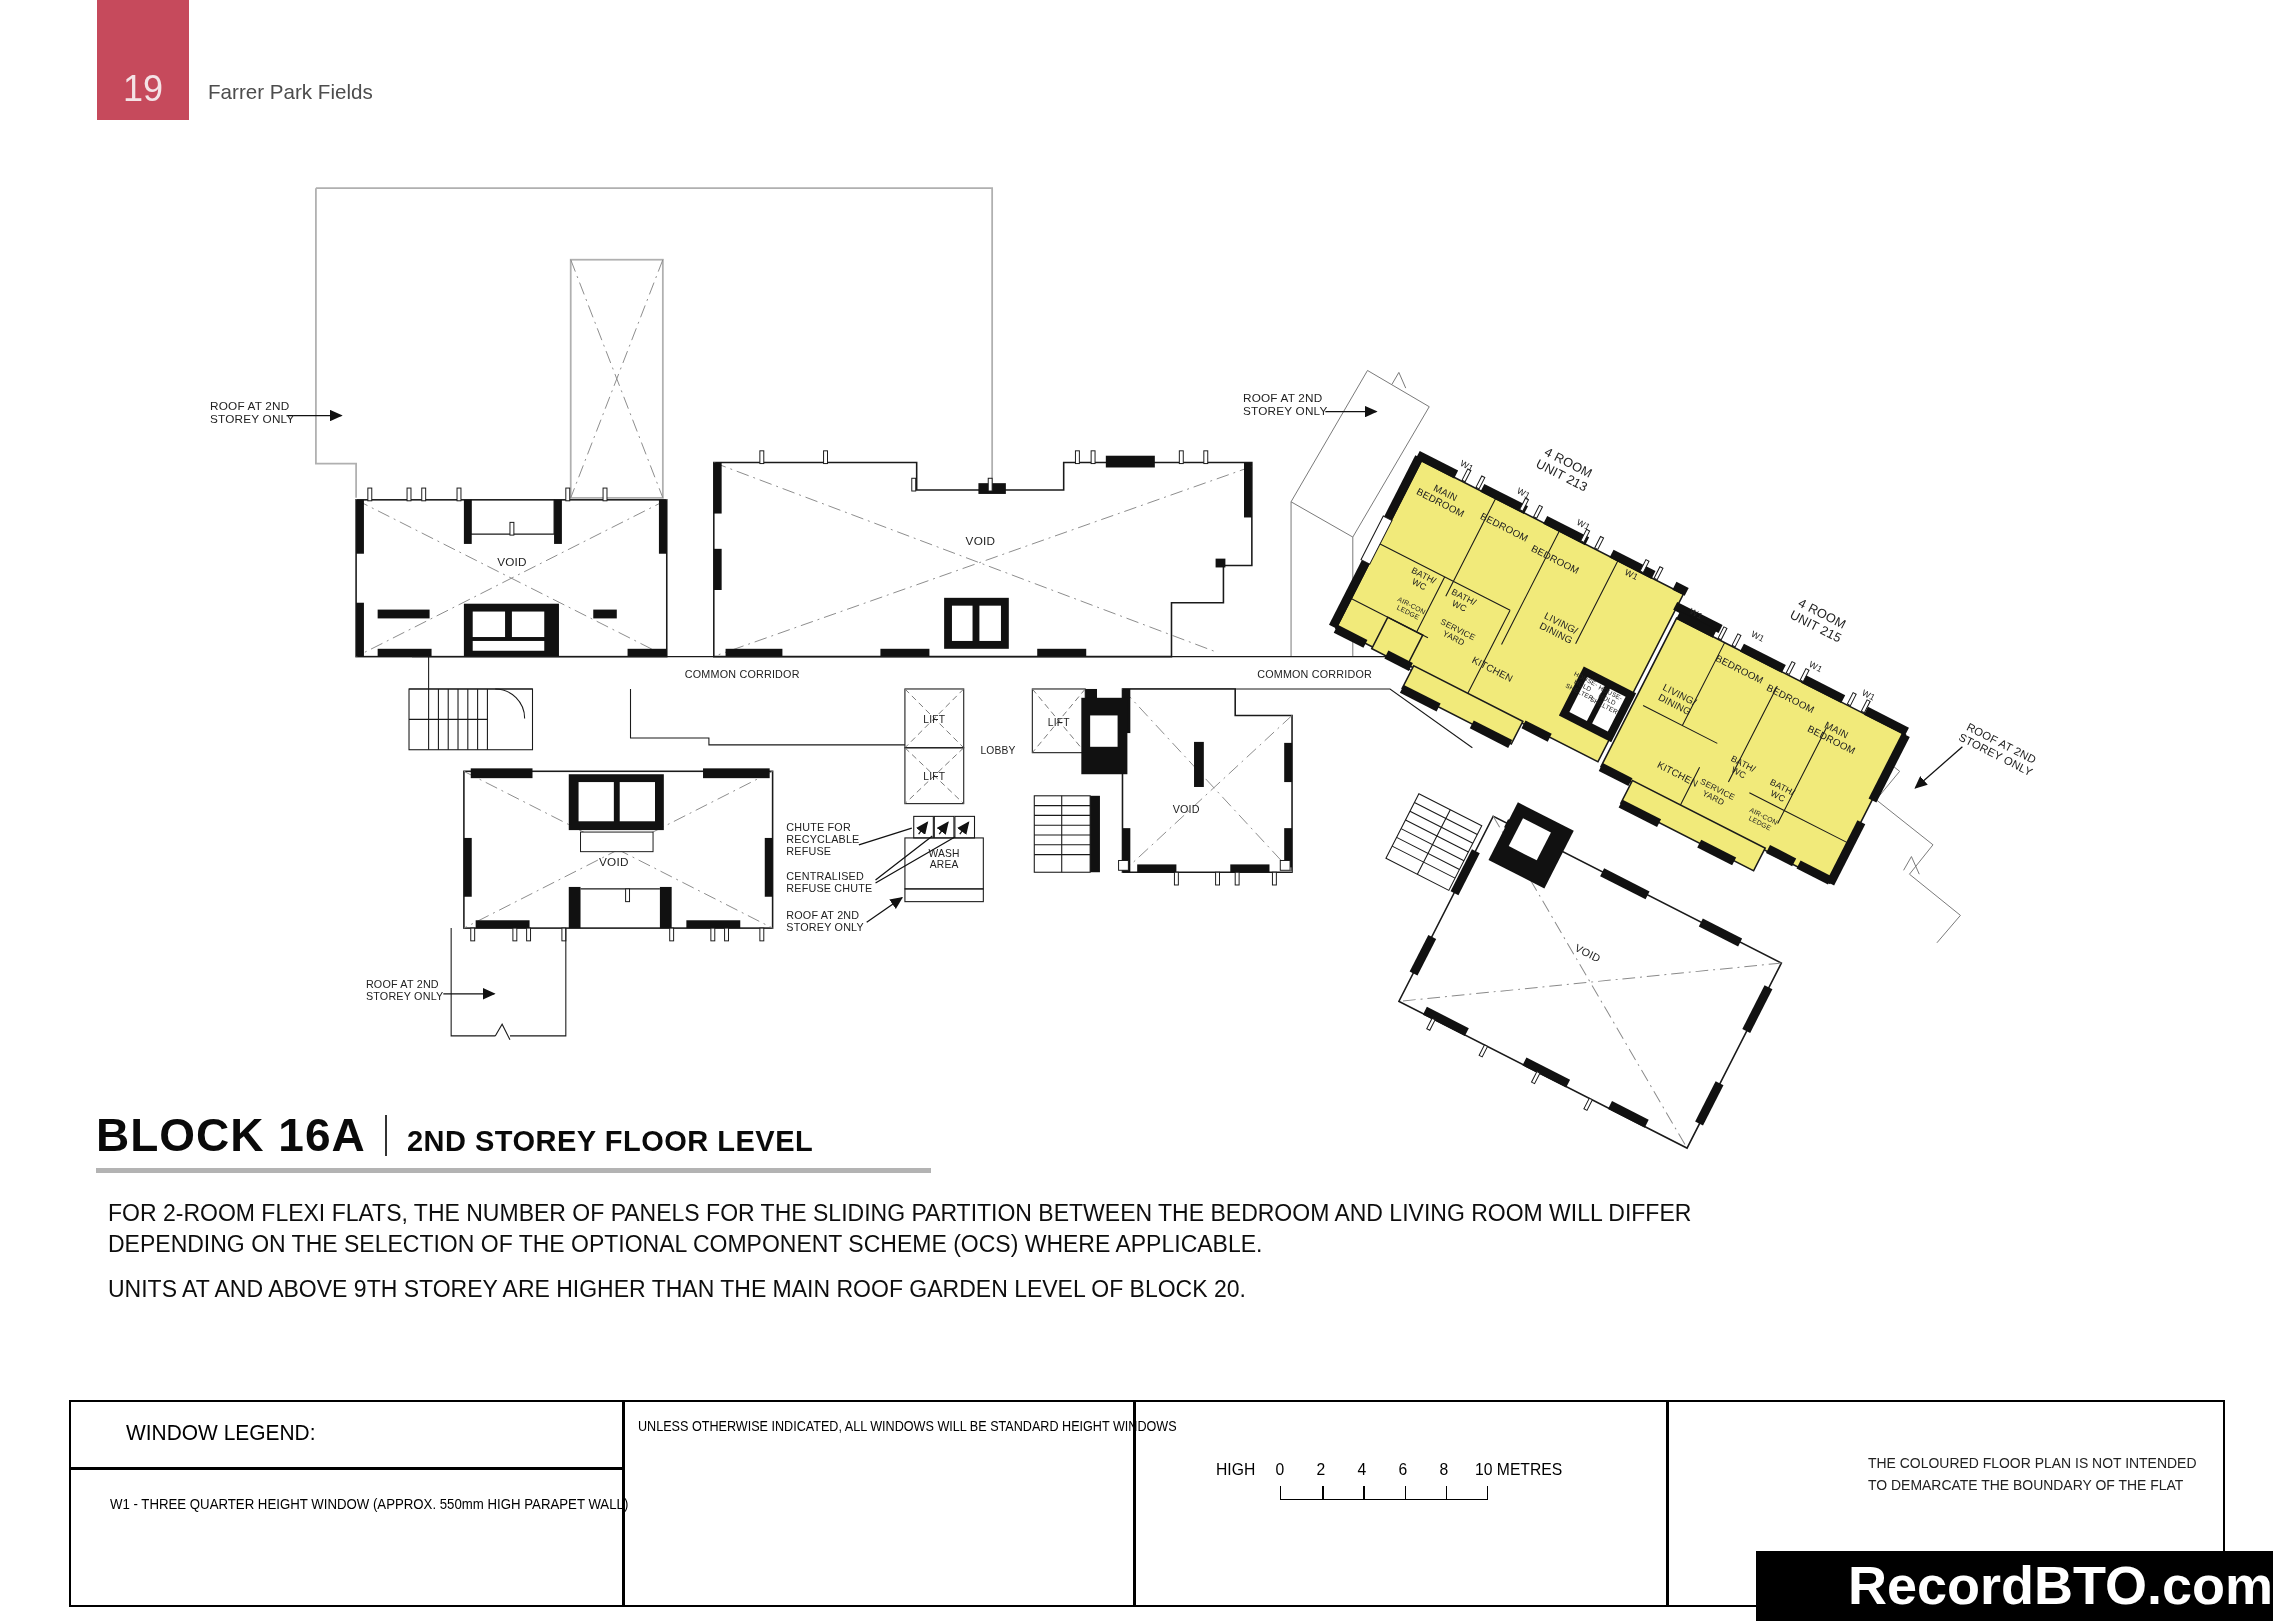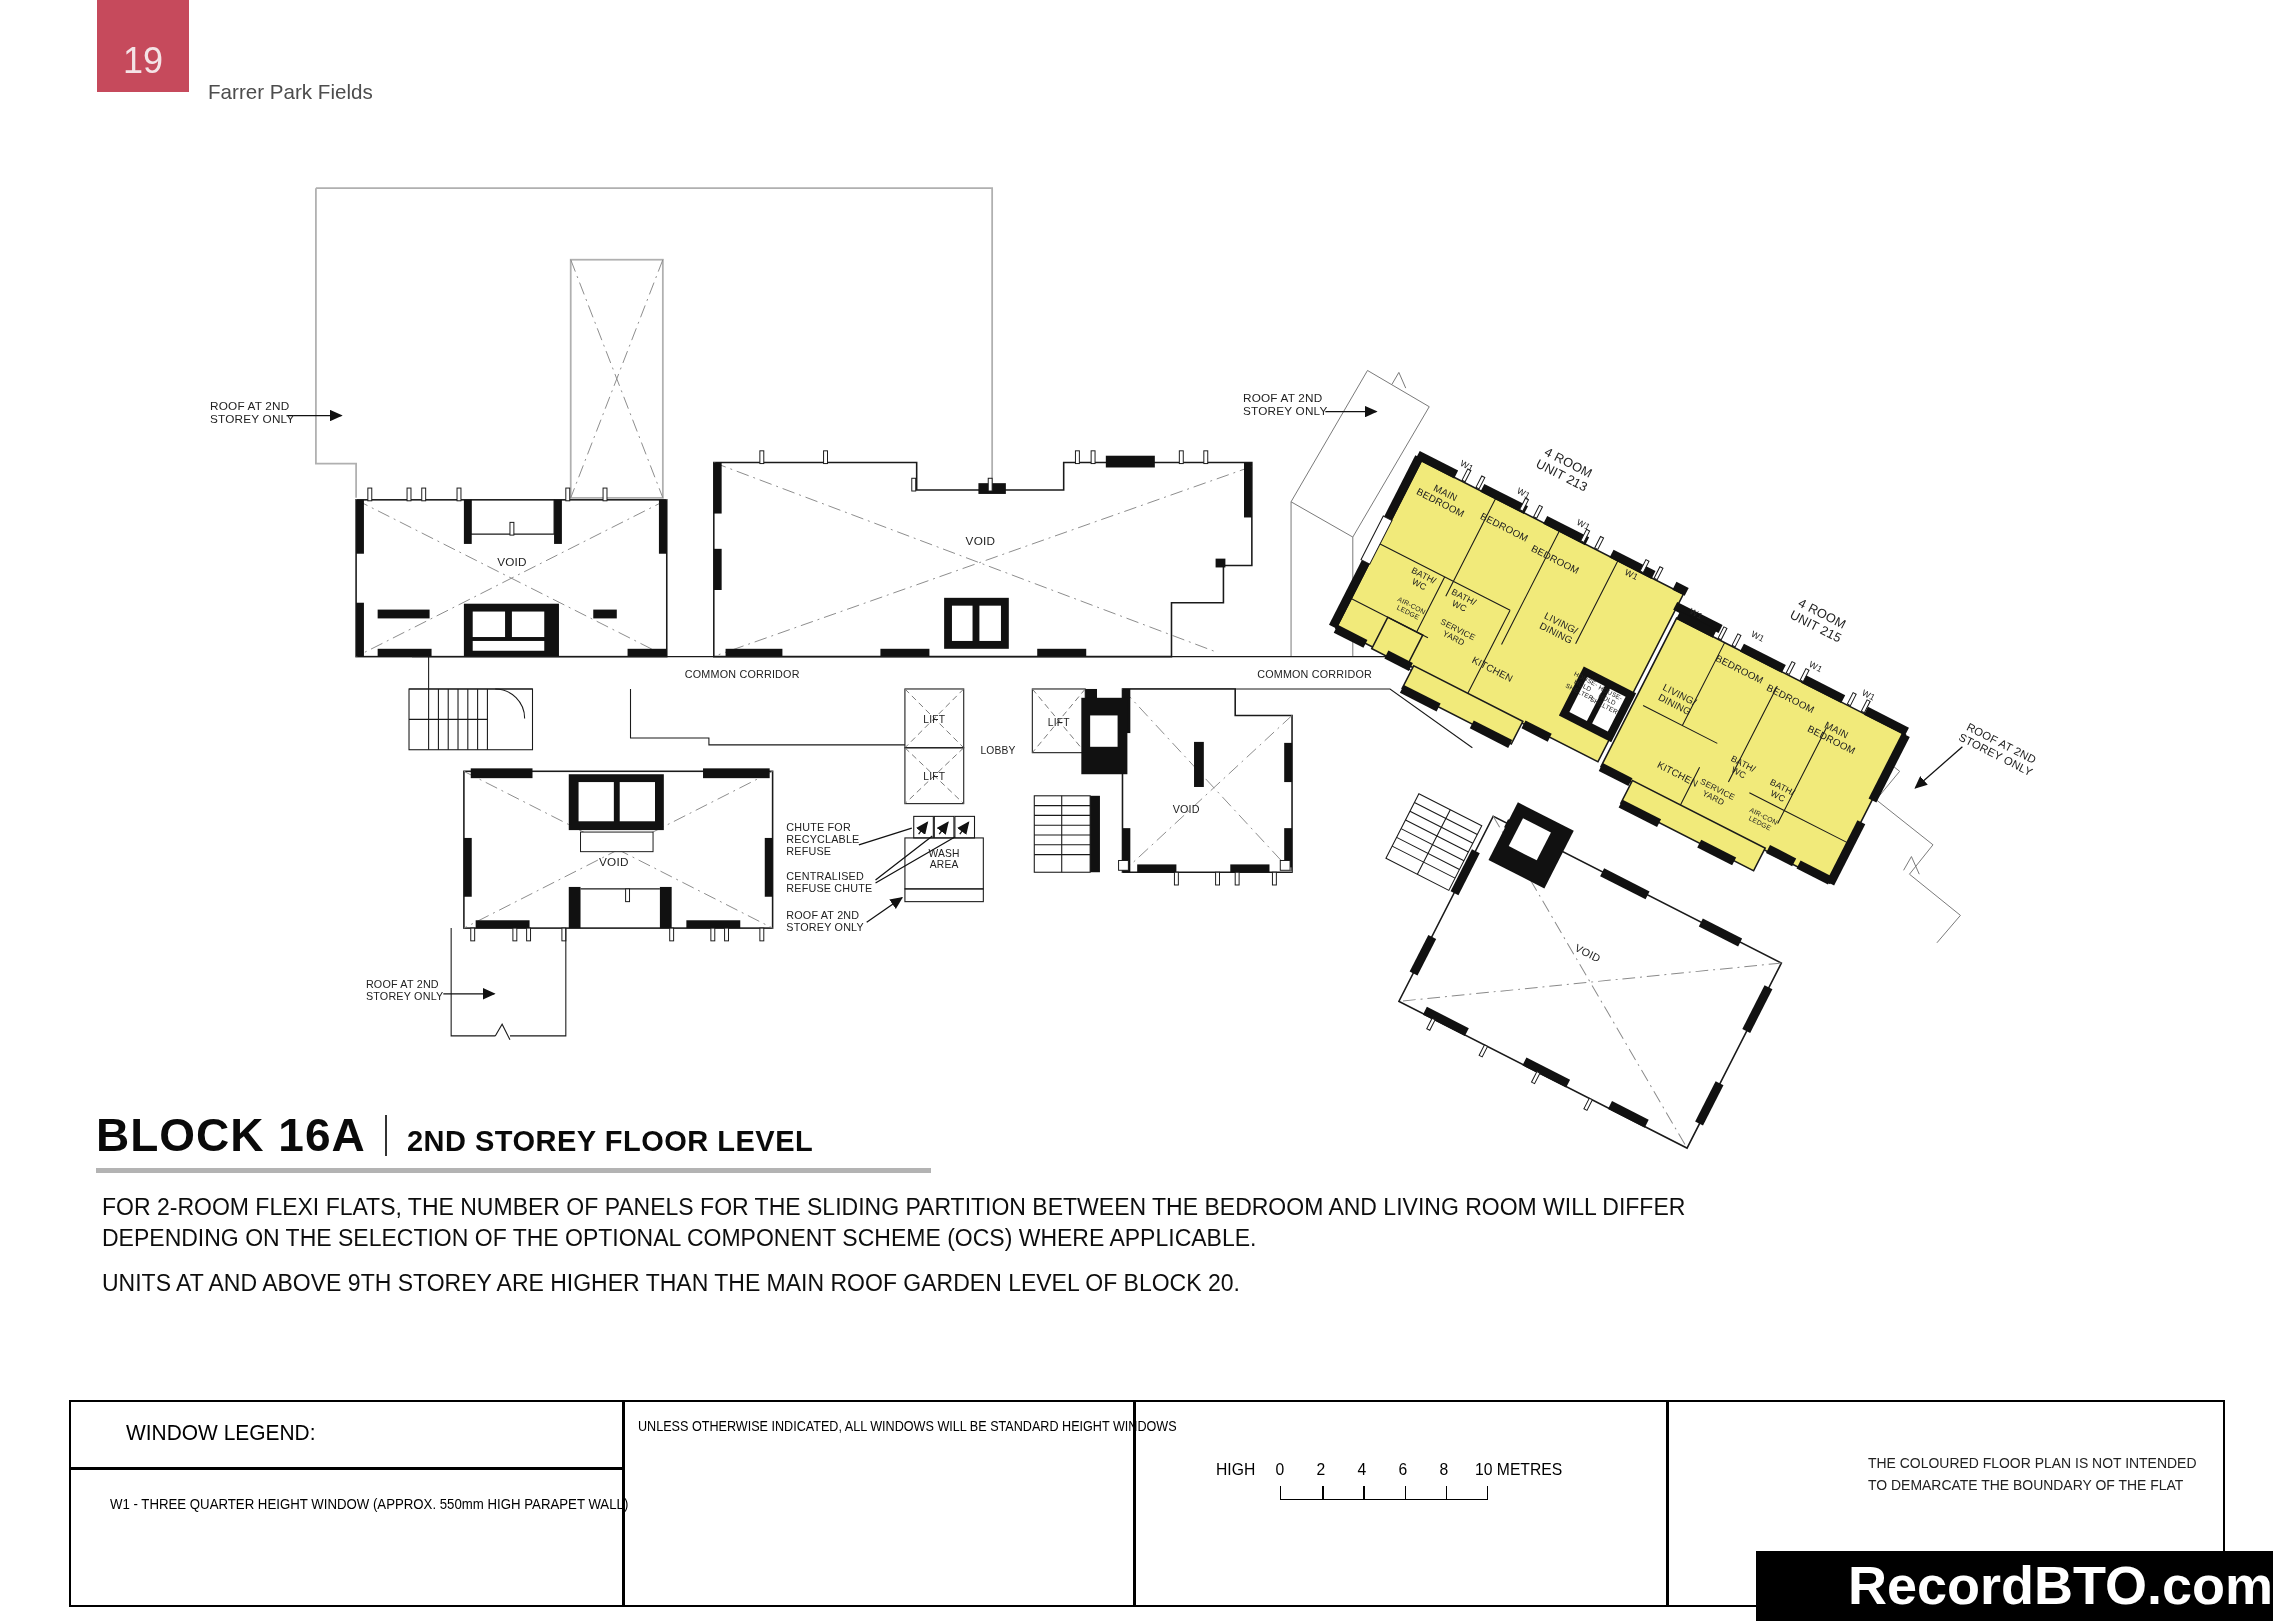--- a/index.html
+++ b/index.html
@@ -1,19 +1,19 @@
 <!DOCTYPE html>
 <html style="--red: #c64a5c; --unit-yellow: #f1ea7a;"><head>
 <meta charset="utf-8">
 <style>
   html,body{margin:0;padding:0;background:#e8e8e8;}
   .page{position:relative;width:2293px;height:1621px;background:#fff;
         font-family:"Liberation Sans",sans-serif;overflow:hidden;}
   
-  .page-number-box{position:absolute;left:97px;top:0;width:92px;height:92px;
+  .page-number-box{position:absolute;left:97px;top:0;width:92px;height:120px;
     background:var(--red,#c64a5c);color:#f4e3e6;display:flex;align-items:flex-end;
     justify-content:center;padding-bottom:9.8px;box-sizing:border-box;font-size:36px;}
   .project-name{position:absolute;left:208px;top:80px;font-size:20.6px;color:#4d4d4d;}
   
   #plan-svg{position:absolute;left:0;top:0;width:2293px;height:1621px;}
   #plan-svg .outline{fill:#fff;stroke:#1a1a1a;stroke-width:1.6;}
   #plan-svg .thin{stroke:#1a1a1a;stroke-width:1.1;fill:none;}
   #plan-svg .lite{stroke:#777;stroke-width:1;fill:none;}
   #plan-svg .gray{stroke:#b0b0b0;stroke-width:1.8;fill:none;}
   #plan-svg .dash{stroke:#8a8a8a;stroke-width:1;fill:none;stroke-dasharray:13 5 2 5;}
@@ -22,21 +22,21 @@
   #plan-svg .yellow{fill:var(--unit-yellow,#f1ea7a);stroke:#1a1a1a;stroke-width:1.6;}
   #plan-svg .cell{fill:#fff;stroke:none;}
   #plan-svg .leader{stroke:#111;stroke-width:1.3;fill:none;}
   #plan-svg text{fill:#222;font-family:"Liberation Sans",sans-serif;letter-spacing:.2px;}
   
   .title-row{position:absolute;left:96px;top:1108px;display:flex;align-items:baseline;}
   .block-title{font-size:46px;font-weight:bold;letter-spacing:1px;color:#0a0a0a;}
   .title-divider{width:2px;height:41px;background:#333;margin:0 19.6px;align-self:center;}
   .level-title{font-size:29px;font-weight:bold;color:#0a0a0a;letter-spacing:0.5px;}
   .title-rule{position:absolute;left:96px;top:1168px;width:835px;height:4.9px;background:#b3b3b3;}
-  .note{position:absolute;left:96px;margin:6px;font-size:23px;line-height:31px;color:#0d0d0d;}
+  .note{position:absolute;left:96px;margin:12px;font-size:23px;line-height:31px;color:#0d0d0d;}
   .note-1{top:1186px;} .note-2{top:1262px;}
   
   .legend-table{position:absolute;left:69px;top:1400px;width:2156px;height:207px;
     border:2.9px solid #000;box-sizing:border-box;}
   .vdiv{position:absolute;top:0;bottom:0;width:2.9px;background:#000;}
   .v1{left:551px;} .v2{left:1062px;} .v3{left:1595px;}
   .col1-rule{position:absolute;left:0;top:65px;width:554px;height:2.9px;background:#000;}
   .legend-title{position:absolute;left:55px;top:17.6px;font-size:22.5px;
     transform:scaleX(.93);transform-origin:left top;}
   .legend-w1{position:absolute;left:39px;top:94px;font-size:14.7px;

